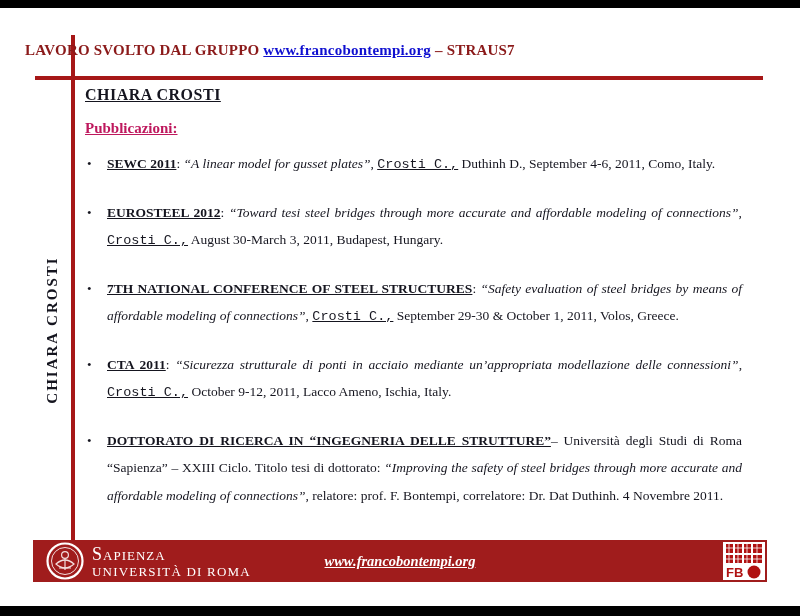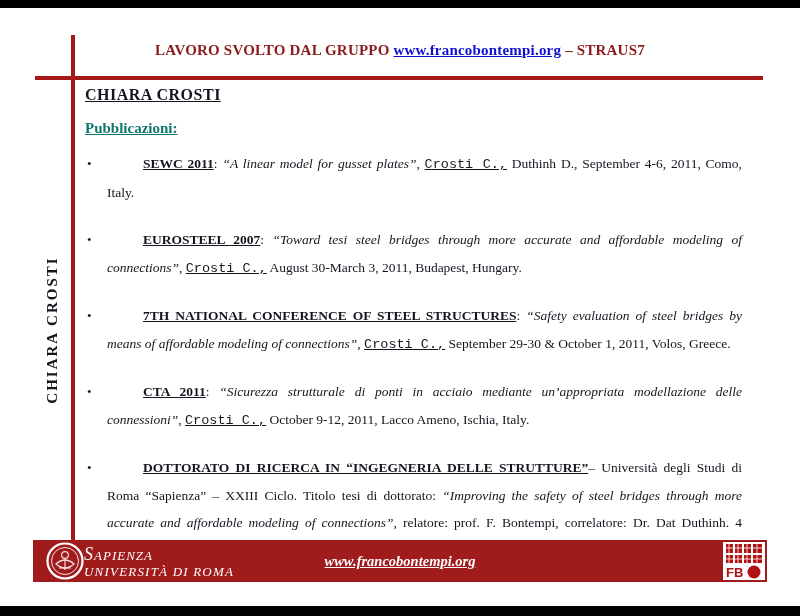--- a/index.html
+++ b/index.html
@@ -6,46 +6,46 @@
   html,body { width:800px; height:616px; background:#ffffff; overflow:hidden;
               font-family:"Liberation Serif","DejaVu Serif",serif; }
   .stage { position:relative; width:800px; height:616px; background:#ffffff; }
 
   .bar-top    { position:absolute; left:0; top:0;    width:800px; height:8px;  background:#000000; }
   .bar-bottom { position:absolute; left:0; bottom:0; width:800px; height:10px; background:#000000; }
 
   .vline { position:absolute; left:71px; top:35px; width:4px; height:505px; background:#A61717; }
   .hline { position:absolute; left:35px; top:76px; width:728px; height:4px;  background:#A61717; }
 
-  .header { position:absolute; left:0; right:0; top:42px; text-align:center;
-            font-size:15px; font-weight:bold; color:#8B1A1A; letter-spacing:0.2px; }
+  .header { position:absolute; left:0; right:0; top:42px; text-align:left;
+            font-size:15px; font-weight:bold; color:#8B1A1A; letter-spacing:0.2px;padding-left:25px; }
   .header a { color:#0F0FD0; text-decoration:underline; cursor:pointer; }
 
   .page-title { position:absolute; left:85px; top:86px; font-size:16px; font-weight:bold;
                 color:#15151f; text-decoration:underline; letter-spacing:0.5px; }
   .section-heading { position:absolute; left:85px; top:120px; font-size:15px; font-weight:bold;
-                     color:#0f766e; text-decoration:underline; }
+                     color:#be185d; text-decoration:underline; }
 
   .pub-list { position:absolute; left:85px; top:150px; width:657px; list-style:none; }
   .pub-list li { position:relative; padding-left:22px; margin-bottom:20px;
                  font-size:13.5px; line-height:27.5px; color:#15151f; text-align:justify; }
   .pub-list .bullet { position:absolute; left:2px; top:0; font-size:13px; }
-  .seg-title     { font-weight:bold; text-decoration:underline;margin-left:36px; }
+  .seg-title     { font-weight:bold; text-decoration:underline; }
   .seg-italic    { font-style:italic;font-family:Liberation Serif, serif; }
   .seg-underline { text-decoration:underline;font-family:Liberation Mono, monospace; }
 
   .side-text { position:absolute; left:52px; top:330px;
                transform:translate(-50%,-50%) rotate(-90deg); transform-origin:center;
                white-space:nowrap; font-size:15px; font-weight:bold; color:#15151f;
                letter-spacing:2px; }
 
   .footer { position:absolute; left:33px; top:540px; width:734px; height:42px;
             background:#A01C1C; display:flex; align-items:center; }
   .footer .emblem { margin-left:13px; flex:0 0 auto; display:block; }
-  .logo-text { margin-left:0; color:#ffffff; line-height:1;font-style:italic; }
+  .logo-text { margin-left:8px; color:#ffffff; line-height:1; }
   .logo-name { font-size:18px; letter-spacing:1px; font-variant:small-caps; }
   .logo-sub  { font-size:13px; letter-spacing:1.2px; margin-top:2px; }
   .footer-link { position:absolute; left:0; right:0; text-align:center; }
   .footer-link a { color:#ffffff; font-size:14.5px; font-weight:bold; font-style:italic;
                    text-decoration:underline; cursor:pointer; }
   .seal { position:absolute; right:2px; top:2px; display:block; }
 </style>
 </head>
 <body>
 
@@ -59,21 +59,21 @@
   <div class="header">
     <span>LAVORO SVOLTO DAL GRUPPO </span><a>www.francobontempi.org</a><span> – STRAUS7</span>
   </div>
 
   <div class="page-title">CHIARA CROSTI</div>
 
   <div class="section-heading">Pubblicazioni:</div>
 
   <ul class="pub-list">
       <li><span class="bullet">•</span><span class="seg-title">SEWC 2011</span><span class="seg-plain">: </span><span class="seg-italic">“A linear model for gusset plates”</span><span class="seg-plain">, </span><span class="seg-underline">Crosti C.,</span><span class="seg-plain"> Duthinh D., September 4-6, 2011, Como, Italy.</span></li>
-      <li><span class="bullet">•</span><span class="seg-title">EUROSTEEL 2007</span><span class="seg-plain">: </span><span class="seg-italic">“Toward tesi steel bridges through more accurate and affordable modeling of connections”</span><span class="seg-plain">, </span><span class="seg-underline">Crosti C.,</span><span class="seg-plain"> August 30-March 3, 2011, Budapest, Hungary.</span></li>
+      <li><span class="bullet">•</span><span class="seg-title">EUROSTEEL 2012</span><span class="seg-plain">: </span><span class="seg-italic">“Toward tesi steel bridges through more accurate and affordable modeling of connections”</span><span class="seg-plain">, </span><span class="seg-underline">Crosti C.,</span><span class="seg-plain"> August 30-March 3, 2011, Budapest, Hungary.</span></li>
       <li><span class="bullet">•</span><span class="seg-title">7TH NATIONAL CONFERENCE OF STEEL STRUCTURES</span><span class="seg-plain">: </span><span class="seg-italic">“Safety evaluation of steel bridges by means of affordable modeling of connections”</span><span class="seg-plain">, </span><span class="seg-underline">Crosti C.,</span><span class="seg-plain"> September 29-30 &amp; October 1, 2011, Volos, Greece.</span></li>
       <li><span class="bullet">•</span><span class="seg-title">CTA 2011</span><span class="seg-plain">: </span><span class="seg-italic">“Sicurezza strutturale di ponti in acciaio mediante un’appropriata modellazione delle connessioni”</span><span class="seg-plain">, </span><span class="seg-underline">Crosti C.,</span><span class="seg-plain"> October 9-12, 2011, Lacco Ameno, Ischia, Italy.</span></li>
       <li><span class="bullet">•</span><span class="seg-title">DOTTORATO DI RICERCA IN “INGEGNERIA DELLE STRUTTURE”</span><span class="seg-plain">– Università degli Studi di Roma “Sapienza” – XXIII Ciclo. Titolo tesi di dottorato: </span><span class="seg-italic">“Improving the safety of steel bridges through more accurate and affordable modeling of connections”</span><span class="seg-plain">, relatore: prof. F. Bontempi, correlatore: Dr. Dat Duthinh. 4 Novembre 2011.</span></li>
     </ul>
 
   <div class="side-text">CHIARA CROSTI</div>
 
   <div class="footer">
     <svg class="emblem" width="38" height="38" viewBox="0 0 38 38">
       <circle cx="19" cy="19" r="17.5" fill="#A01C1C" stroke="#ffffff" stroke-width="2.2"></circle>

